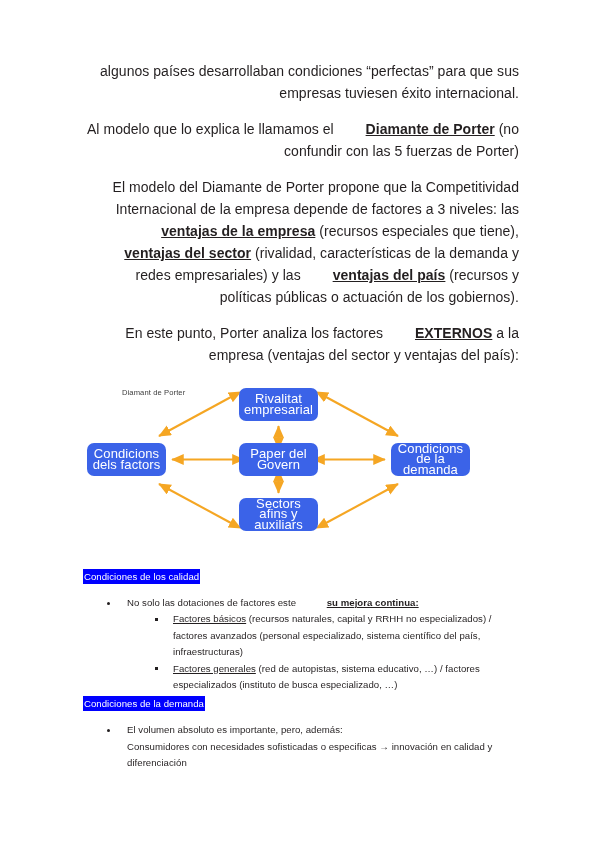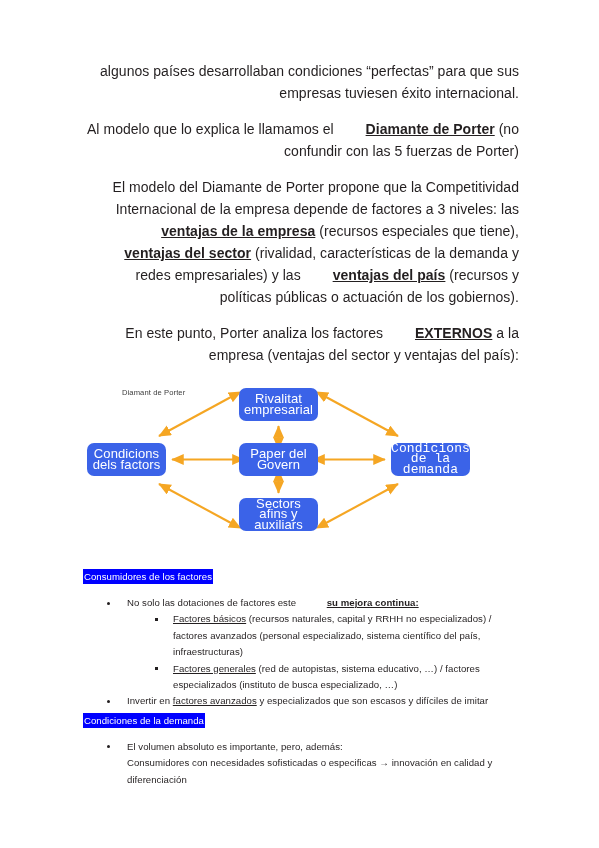--- a/index.html
+++ b/index.html
@@ -128,21 +128,21 @@
     align-items: center;
     justify-content: center;
     text-align: center;
     box-sizing: border-box;
     padding: 2px 4px;
     letter-spacing: 0.1px;
   }
   .node-top    { left: 156px; top: 8px;   width: 79px; height: 33px; }
   .node-left   { left: 4px;   top: 63px;  width: 79px; height: 33px; }
   .node-center { left: 156px; top: 63px;  width: 79px; height: 33px; }
-  .node-right  { left: 308px; top: 63px;  width: 79px; height: 33px; font-family: Liberation Mono, monospace; }
+  .node-right  { left: 308px; top: 63px;  width: 79px; height: 33px; }
   .node-bottom { left: 156px; top: 118px; width: 79px; height: 33px; justify-content: flex-end; }
 </style>
 </head>
 <body>
 
 <div class="page">
 
   <p class="para">algunos países desarrollaban condiciones “perfectas” para que sus empresas tuviesen éxito internacional.</p>
 
   <p class="para"><span>Al modelo que lo explica le llamamos el </span><span class="bold-underline">Diamante de Porter</span><span> (no confundir con las 5 fuerzas de Porter)</span></p>
@@ -196,38 +196,35 @@
     </div>
     <div class="node node-right">
       <span>Condicions de la demanda</span>
     </div>
     <div class="node node-bottom">
       <span>Sectors afins y auxiliars</span>
     </div>
   </div>
 
   <div class="heading-row">
-    <span class="heading-hl">Consumidores de los factores</span>
+    <span class="heading-hl">Condiciones de los calidad</span>
   </div>
 
   <ul class="lvl1">
     <li>
       <span class="bullet-dot"></span><span>No solo las dotaciones de factores este </span><span class="bold-underline">su mejora continua:</span>
       <ul class="lvl2">
         <li>
           <span class="bullet-sq"></span><span class="underline">Factores básicos</span><span> (recursos naturales, capital y RRHH no especializados) / factores avanzados (personal especializado, sistema científico del país, infraestructuras)</span>
         </li>
         <li>
           <span class="bullet-sq"></span><span class="underline">Factores generales</span><span> (red de autopistas, sistema educativo, …) / factores especializados (instituto de busca especializado, …)</span>
         </li>
       </ul>
     </li>
-    <li>
-      <span class="bullet-dot"></span><span>Invertir en </span><span class="underline">factores avanzados</span><span> y especializados que son escasos y difíciles de imitar</span>
-    </li>
   </ul>
 
   <div class="heading-row" style="">
     <span class="heading-hl">Condiciones de la demanda</span>
   </div>
 
   <ul class="lvl1">
     <li>
       <span class="bullet-dot"></span><span>El volumen absoluto es importante, pero, además:</span><br><span>Consumidores con necesidades sofisticadas o especificas → innovación en calidad y diferenciación</span>
     </li>

